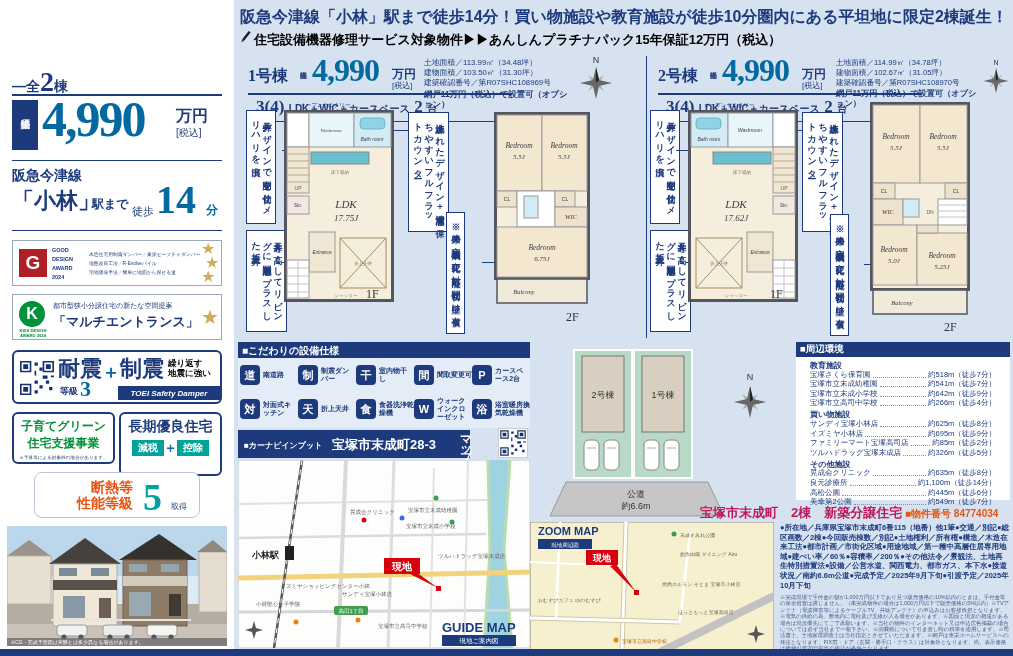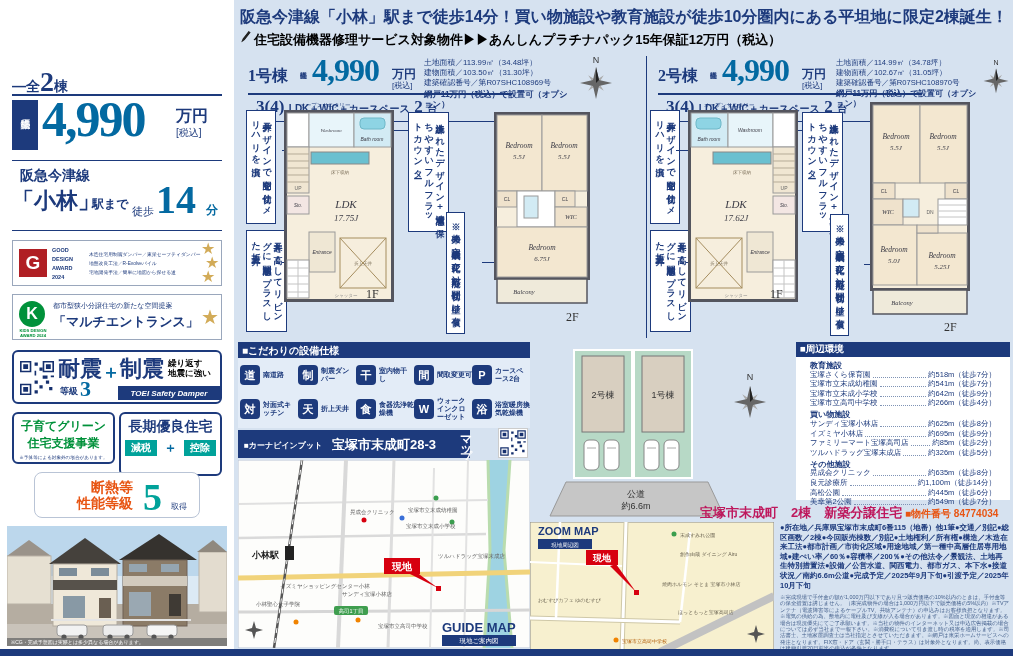--- a/index.html
+++ b/index.html
@@ -46,21 +46,21 @@
   <div class="hline" style="left:12px;top:94px;width:210px;height:2px"></div>
 
   <div class="abs ptag" style="left:12px;top:100px;width:26px;height:50px;background:#1d3a7c">
     <span class="vtext" style="color:#fff;font-size:10px;line-height:12px;height:28px">販売価格</span>
   </div>
   <div class="abs serif bold orange" style="left:42px;top:90px;font-size:50px;letter-spacing:-2px">4,990</div>
   <div class="abs bold navy" style="left:176px;top:106px;font-size:16px">万円</div>
   <div class="abs navy" style="left:176px;top:126px;font-size:10px">[税込]</div>
 
   <div class="hline" style="left:12px;top:160px;width:210px;height:1px"></div>
-  <div class="abs bold navy" style="left:20px;top:167px;font-size:14px">阪急今津線</div>
+  <div class="abs bold navy" style="left:12px;top:167px;font-size:14px">阪急今津線</div>
   <div class="abs serif bold navy" style="left:12px;top:186px;font-size:22px">「小林」</div>
   <div class="abs bold navy" style="left:92px;top:196px;font-size:12px">駅まで</div>
   <div class="abs navy" style="left:132px;top:204px;font-size:11px">徒歩</div>
   <div class="abs serif bold orange" style="left:156px;top:176px;font-size:40px">14</div>
   <div class="abs bold orange" style="left:206px;top:202px;font-size:12px">分</div>
   <div class="hline" style="left:12px;top:230px;width:210px;height:1px"></div>
 
   <div class="awbox" style="left:12px;top:240px;width:210px;height:46px">
     <div class="abs" style="left:6px;top:8px;width:28px;height:28px;background:#b01f24;color:#fff;display:flex;align-items:center;justify-content:center;font-size:19px;font-weight:bold">G</div>
     <div class="abs bold navy" style="left:39px;top:5px;font-size:5.5px;line-height:9px">
@@ -110,21 +110,21 @@
     <div class="abs" style="left:104px;top:34px;width:102px;height:14px;background:#1d3a7c;color:#fff;font-size:8px;font-style:italic;font-weight:bold;display:flex;align-items:center;justify-content:center">TOEI Safety Damper</div>
   </div>
 
   <div class="sbbox" style="left:12px;top:412px;width:103px;height:52px;text-align:center">
     <div style="color:#00913a;font-weight:bold;font-size:12px;margin-top:4px">子育てグリーン</div>
     <div style="color:#00913a;font-weight:bold;font-size:12px">住宅支援事業</div>
     <div class="navy" style="font-size:4.6px;margin-top:3px">※予算等による対象外の場合があります。</div>
   </div>
   <div class="sbbox" style="left:119px;top:412px;width:103px;height:64px;text-align:center">
     <div class="bold navy" style="font-size:14px;margin-top:4px">長期優良住宅</div>
-    <div style="margin-top:3px;display:flex;align-items:center;justify-content:center;gap:7px">
+    <div style="margin-top:3px;display:flex;align-items:center;justify-content:center;gap:0">
       <span style="background:#00a29a;color:#fff;font-size:10px;font-weight:bold;padding:1px 6px">減税</span>
       <span class="bold orange" style="font-size:13px">＋</span>
       <span style="background:#00a29a;color:#fff;font-size:10px;font-weight:bold;padding:1px 6px">控除</span>
     </div>
   </div>
 
   <div class="abs" style="left:34px;top:472px;width:166px;height:46px;border:1px solid #b9c4d6;border-radius:8px;background:#fff">
     <div class="abs bold" style="left:14px;top:6px;color:#e85513;font-size:14px;line-height:16px;text-align:right;width:84px">
       <div>断熱等</div>
       <div>性能等級</div>

